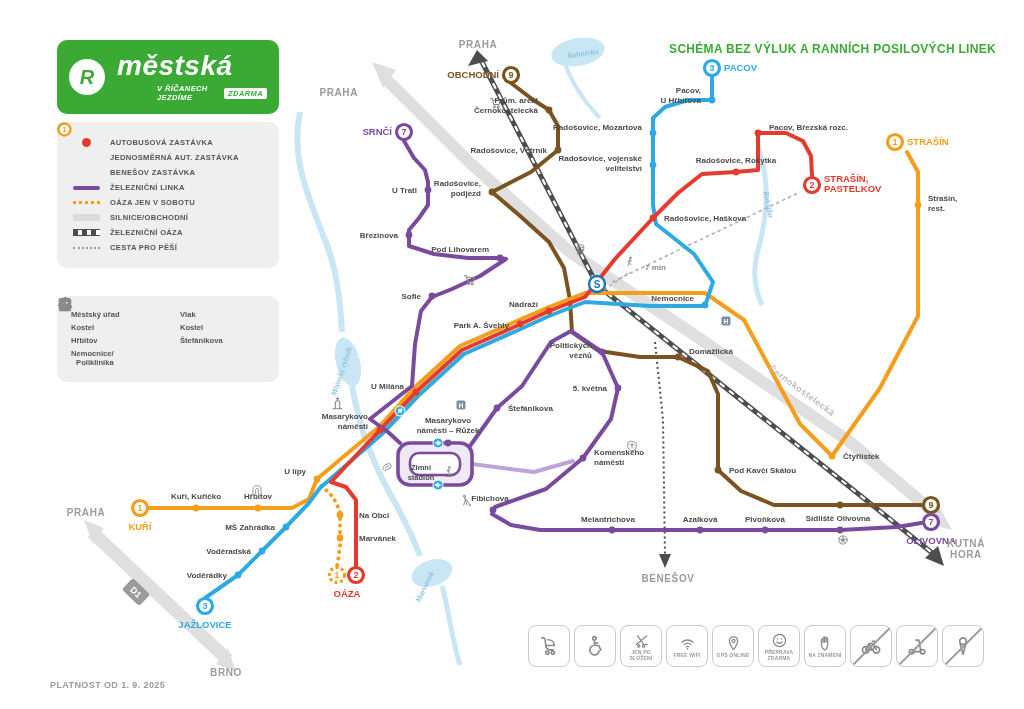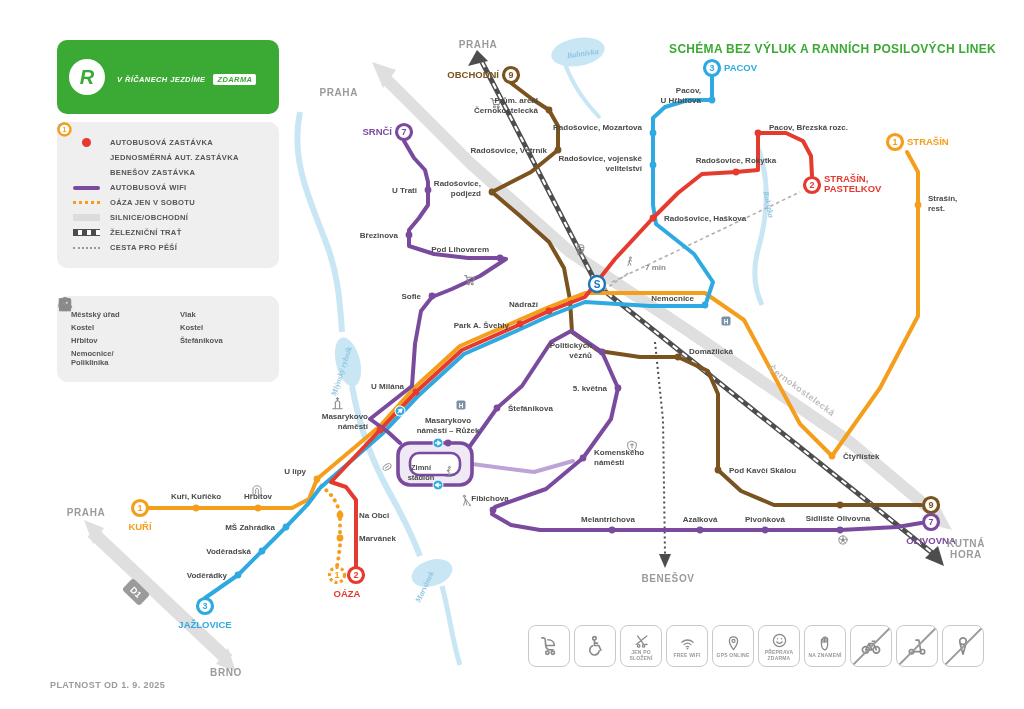--- a/index.html
+++ b/index.html
@@ -6,23 +6,23 @@
   .stage{position:relative;width:1024px;height:709px;background:#fff;overflow:hidden;
          font-family:"Liberation Sans",sans-serif;-webkit-font-smoothing:antialiased;}
   svg{position:absolute;inset:0;}
   
   .logo{position:absolute;left:57px;top:40px;width:222px;height:74px;border-radius:10px;
         background:var(--green,#3BAA35);display:flex;align-items:center;padding:0 12px;box-sizing:border-box;z-index:5;}
   .logo-circle{width:36px;height:36px;border-radius:50%;background:#fff;display:flex;align-items:center;justify-content:center;
         font-weight:bold;font-size:20px;color:var(--green,#3BAA35);font-style:italic;flex:0 0 auto;}
   .logo-right{margin-left:12px;display:flex;flex-direction:column;}
   .logo-title{color:#fff;font-size:28px;font-weight:bold;font-style:italic;line-height:1;letter-spacing:.5px;}
-  .logo-tag{margin-top:4px;color:#fff;font-size:7.5px;font-weight:bold;font-style:italic;letter-spacing:.4px;display:flex;align-items:center;gap:8px;}
+  .logo-tag{margin-top:4px;color:#fff;font-size:7.5px;font-weight:bold;font-style:italic;letter-spacing:.4px;display:flex;align-items:center;gap:8px;margin-left:40px;}
   .logo-badge{background:#fff;color:var(--green,#3BAA35);padding:1px 4px;border-radius:2px;font-style:italic;}
-  .panel{position:absolute;left:57px;background:#EFEFEF;border-radius:10px;padding:10px 14px;box-sizing:border-box;width:222px;z-index:5;}
+  .panel{position:absolute;left:57px;background:#EFEFEF;border-radius:10px;padding:10px 14px;box-sizing:border-box;width:222px;z-index:5;text-align:right;}
   #legend-panel{top:122px;}
   #places-panel{top:296px;}
   .lg-row{display:flex;align-items:center;gap:9px;margin:6px 0;}
   .lg-sym{width:30px;display:flex;justify-content:center;align-items:center;flex:0 0 auto;}
   .lg-txt{font-size:7.6px;font-weight:bold;color:#555;letter-spacing:.3px;}
   .sym-dot{width:9px;height:9px;border-radius:50%;background:var(--red,#E53A2E);display:inline-block;}
   .sym-line{width:27px;height:4px;border-radius:2px;background:var(--purple,#7A4A9E);display:inline-block;}
   .sym-sat{width:27px;height:0;border-top:3px dotted var(--orange,#F59E1B);display:inline-block;}
   .sym-road{width:27px;height:7px;background:#DCDCDC;display:inline-block;}
   .sym-rail{width:27px;height:5px;display:inline-block;background:repeating-linear-gradient(90deg,#4d4d4d 0 5px,#fff 5px 9px);
@@ -336,20 +336,21 @@
         <text x="800" y="393" text-anchor="middle" class="map-road" transform="rotate(36 800 393)">Černokostelecká</text>
         <text x="645" y="270" text-anchor="start" class="map-walk">7 min</text>
         <text x="421" y="470" text-anchor="middle" class="map-poi">Zimní</text>
         <text x="421" y="480" text-anchor="middle" class="map-poi">stadion</text>
       </g>
   </svg>
 
   <div class="logo">
     <div class="logo-circle">R</div>
     <div class="logo-right">
+      <div class="logo-title">městská</div>
       <div class="logo-tag">
         <span>V ŘÍČANECH JEZDÍME</span>
         <span class="logo-badge">ZDARMA</span>
       </div>
     </div>
   </div>
 
   <div class="panel" id="legend-panel">
       <div class="lg-row">
         <span class="lg-sym">
@@ -372,39 +373,39 @@
             <circle cx="8" cy="8" r="6.4" fill="#fff" stroke="#F59E1B" stroke-width="2.6"></circle>
             <text x="8" y="11" text-anchor="middle" font-size="7.5" font-weight="bold" font-family="Liberation Sans, sans-serif" fill="#F59E1B">1</text>
           </svg>
         </span>
         <span class="lg-txt">BENEŠOV ZASTÁVKA</span>
       </div>
       <div class="lg-row">
         <span class="lg-sym">
           <span class="sym-line"></span>
         </span>
-        <span class="lg-txt">AUTOBUSOVÁ WIFI</span>
+        <span class="lg-txt">ŽELEZNIČNÍ LINKA</span>
       </div>
       <div class="lg-row">
         <span class="lg-sym">
           <span class="sym-sat"></span>
         </span>
         <span class="lg-txt">OÁZA JEN V SOBOTU</span>
       </div>
       <div class="lg-row">
         <span class="lg-sym">
           <span class="sym-road"></span>
         </span>
         <span class="lg-txt">SILNICE/OBCHODNÍ</span>
       </div>
       <div class="lg-row">
         <span class="lg-sym">
           <span class="sym-rail"></span>
         </span>
-        <span class="lg-txt">ŽELEZNIČNÍ TRAŤ</span>
+        <span class="lg-txt">ŽELEZNIČNÍ OÁZA</span>
       </div>
       <div class="lg-row">
         <span class="lg-sym">
           <span class="sym-foot"></span>
         </span>
         <span class="lg-txt">CESTA PRO PĚŠÍ</span>
       </div>
     </div>
   <div class="panel" id="places-panel">
       <div class="pl-grid">

